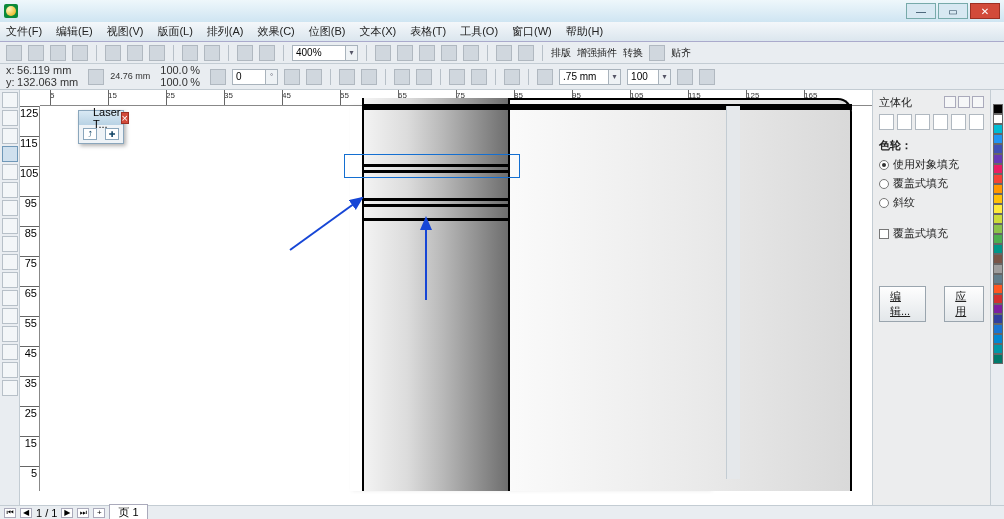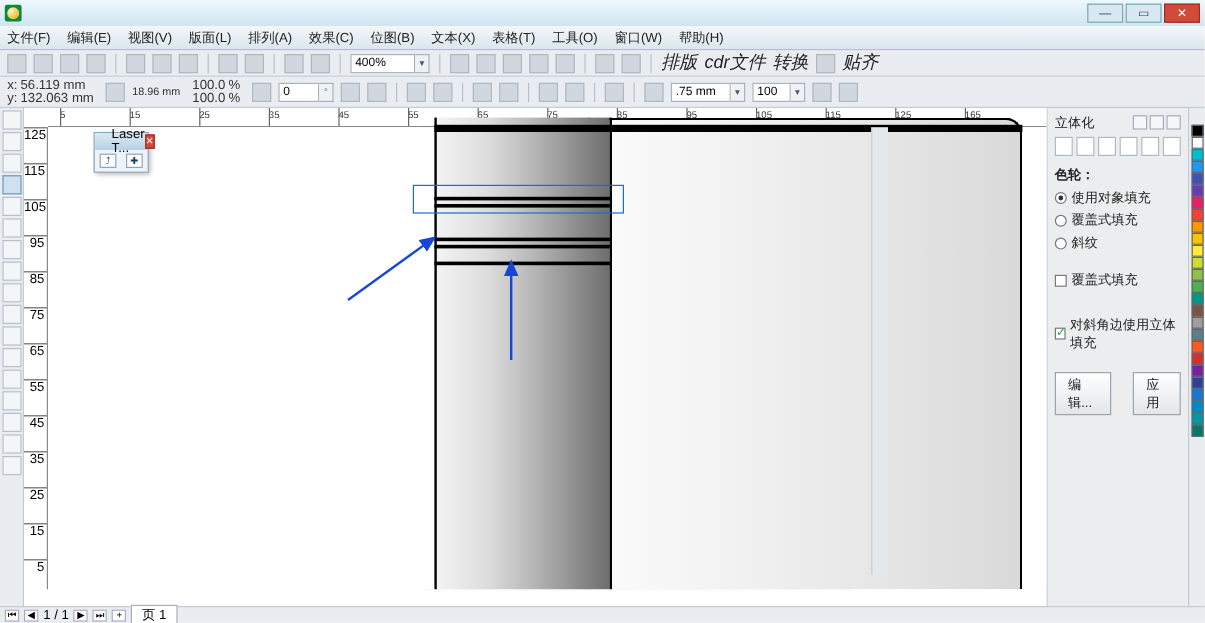--- a/index.html
+++ b/index.html
@@ -11,21 +11,21 @@
 .winbtns div { width: 30px; height: 16px; margin-left: 2px; border: 1px solid #7aa; background: #d7e8f2; display:flex; align-items:center; justify-content:center; font-size:10px; }
 .winbtns .close { background: #d24a3a; border-color: #9c2f23; color:#fff; }
 .menubar { height: 20px; background: linear-gradient(#f4f7fa,#dbe6ee); display: flex; align-items: center; padding: 0 6px; color:#222; border-bottom:1px solid #aac; }
 .menubar span { margin-right: 14px; }
 .toolbar { height: 22px; background: #e9edf1; border-bottom: 1px solid #c3ccd3; display:flex; align-items:center; padding:0 6px; gap:6px; }
 .tb-ico { width:16px; height:16px; background:#d0d7de; border:1px solid #b0b8c0; }
 .tb-sep { width:1px; height:16px; background:#b7c0c8; margin:0 2px;}
 .tb-input { width:54px; height:16px; border:1px solid #a9b3bc; background:#fff; font-size:10px; padding-left:3px; display:flex; align-items:center; }
 .tb-drop { width:12px; height:16px; border:1px solid #a9b3bc; border-left:none; background:#eef2f5; display:flex; align-items:center; justify-content:center; font-size:8px; color:#556;}
 .tb-group { display:flex;justify-content:flex-end; }
-.tb-label { font-size:15px; color:#222;font-style:italic; }
+.tb-label { font-size:10px; color:#222; }
 .propbar { height: 26px; background:#e9edf1; border-bottom:1px solid #c3ccd3; display:flex; align-items:center; padding:0 6px; gap:6px; }
 .small { font-size:9px; color:#333; }
 .coords { display:flex; flex-direction:column; line-height:11px; margin-right:4px;}
 .workspace { position:absolute; top:90px; left:0; right:0; bottom:14px; display:flex; }
 .tool-strip { width:20px; background:#e9edf1; border-right:1px solid #c3ccd3; display:flex; flex-direction:column; align-items:center; padding-top:2px; gap:2px; }
 .tool-strip .tool { width:16px; height:16px; border:1px solid #b7c0c8; background:#f3f6f8; }
 .tool.sel { background:#cfe0ee; border-color:#6f98b8; }
 .canvas-area { flex:1; position:relative; background:#fff; overflow:hidden; }
 .hruler { position:absolute; top:0; left:20px; right:0; height:16px; background:#fff; border-bottom:1px solid #888; font-size:8px; color:#333; }
 .hruler .tickblock { position:absolute; top:0; bottom:0; border-left:1px solid #666; }
@@ -48,21 +48,21 @@
 .docker .dk-icons { display:flex; gap:2px;}
 .docker .dk-icons div{ width:12px; height:12px; border:1px solid #aab; background:#f6f7f8;}
 .docker .preset-row { display:flex; gap:3px; margin:4px 0 8px; }
 .docker .preset-row div{ width:16px; height:16px; border:1px solid #b0b8c0; background:#fff;}
 .docker label { display:flex; align-items:center; gap:4px; margin:4px 0; font-size:11px;}
 .docker .radio { width:10px; height:10px; border:1px solid #777; border-radius:50%; background:#fff; display:inline-block;}
 .docker .radio.on:after{content:"";display:block;width:4px;height:4px;background:#333;border-radius:50%;margin:2px auto;}
 .docker .chk { width:10px; height:10px; border:1px solid #777; background:#fff; display:inline-block; position:relative;}
 .docker .chk.on:after{content:"✓"; position:absolute; top:-3px; left:0; font-size:10px; color:#1a5;}
 .docker .btn { border:1px solid #9aa5ae; background:linear-gradient(#fefefe,#e3e7ea); padding:2px 10px; font-size:11px; display:inline-block;}
-.docker .btnrow { display:flex; gap:18px; margin-top:17px;}
+.docker .btnrow { display:flex; gap:18px; margin-top:27px;text-decoration:underline;}
 .color-strip { width:14px; background:#e9edf1; border-left:1px solid #c3ccd3; display:flex; flex-direction:column; align-items:center; padding-top:14px; gap:0;}
 .color-strip .sw { width:10px; height:10px; border:1px solid #666; }
 .statusbar { position:absolute; left:0; right:0; bottom:0; height:14px; background:#e9edf1; border-top:1px solid #c3ccd3; display:flex; align-items:center; font-size:10px; padding-left:4px; gap:4px;}
 .navbtn { width:12px; height:10px; border:1px solid #aab; background:#fff; display:flex; align-items:center; justify-content:center; font-size:8px;}
 .vscroll-canvas { position:absolute; right:132px; top:16px; bottom:26px; width:14px; background:#e5e8eb; border-left:1px solid #c3ccd3;}
 svg.arrow { position:absolute; overflow:visible; }
 </style>
 </head>
 <body>
 
@@ -114,34 +114,34 @@
   <div class="tb-ico"></div>
   <div class="tb-ico"></div>
   <div class="tb-ico"></div>
   <div class="tb-ico"></div>
   <div class="tb-ico"></div>
   <div class="tb-sep"></div>
   <div class="tb-ico"></div>
   <div class="tb-ico"></div>
   <div class="tb-sep"></div>
   <span class="tb-label">排版</span>
-  <span class="tb-label">cdr文件</span>
+  <span class="tb-label">增强插件</span>
   <span class="tb-label">转换</span>
   <div class="tb-ico"></div>
   <span class="tb-label">贴齐</span>
 </div>
 
 <div class="propbar">
   <div class="coords">
     <span class="small"><span>x:</span> <span>56.119 mm</span></span>
     <span class="small"><span>y:</span> <span>132.063 mm</span></span>
   </div>
   <div class="tb-ico"></div>
   <div class="coords">
-    <span class="small">18.96 mm</span>
+    <span class="small">24.76 mm</span>
     <span class="small"></span>
   </div>
   <div class="coords">
     <span class="small"><span>100.0</span> <span>%</span></span>
     <span class="small"><span>100.0</span> <span>%</span></span>
   </div>
   <div class="tb-ico"></div>
   <div class="tb-group">
     <div class="tb-input" style="width:34px">0</div>
     <div class="tb-drop">°</div>
@@ -314,24 +314,20 @@
     <label>
         <span class="radio"></span>
         <span>斜纹</span>
       </label>
     <div style="height:8px"></div>
     <label>
         <span class="chk"></span>
         <span>覆盖式填充</span>
       </label>
     <div style="height:14px"></div>
-    <label>
-        <span class="chk on"></span>
-        <span>对斜角边使用立体填充</span>
-      </label>
     <div class="btnrow">
       <span class="btn">编辑...</span>
       <span class="btn">应用</span>
     </div>
   </div>
 
   <div class="color-strip" id="colorstrip">
       <div class="sw" style="background: rgb(0, 0, 0);"></div>
       <div class="sw" style="background: rgb(255, 255, 255);"></div>
       <div class="sw" style="background: rgb(0, 188, 212);"></div>

